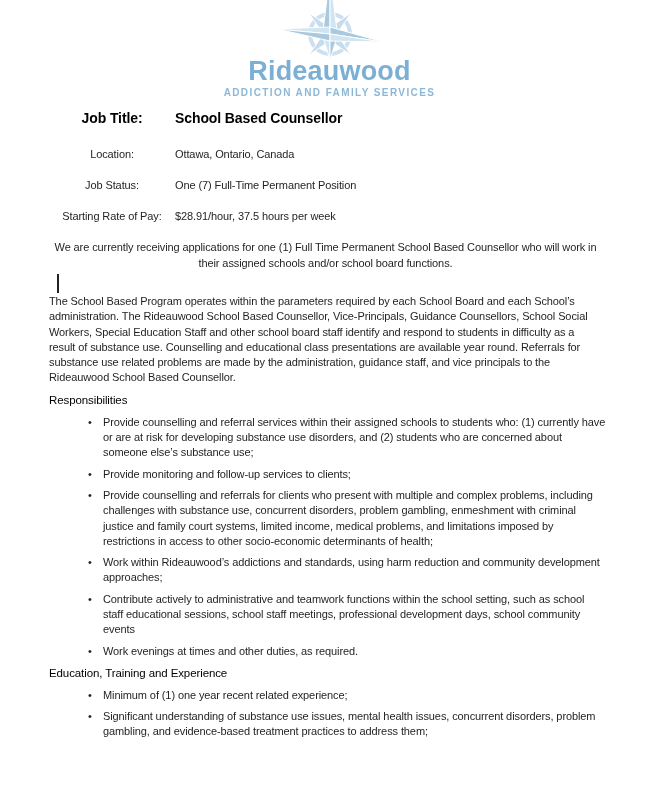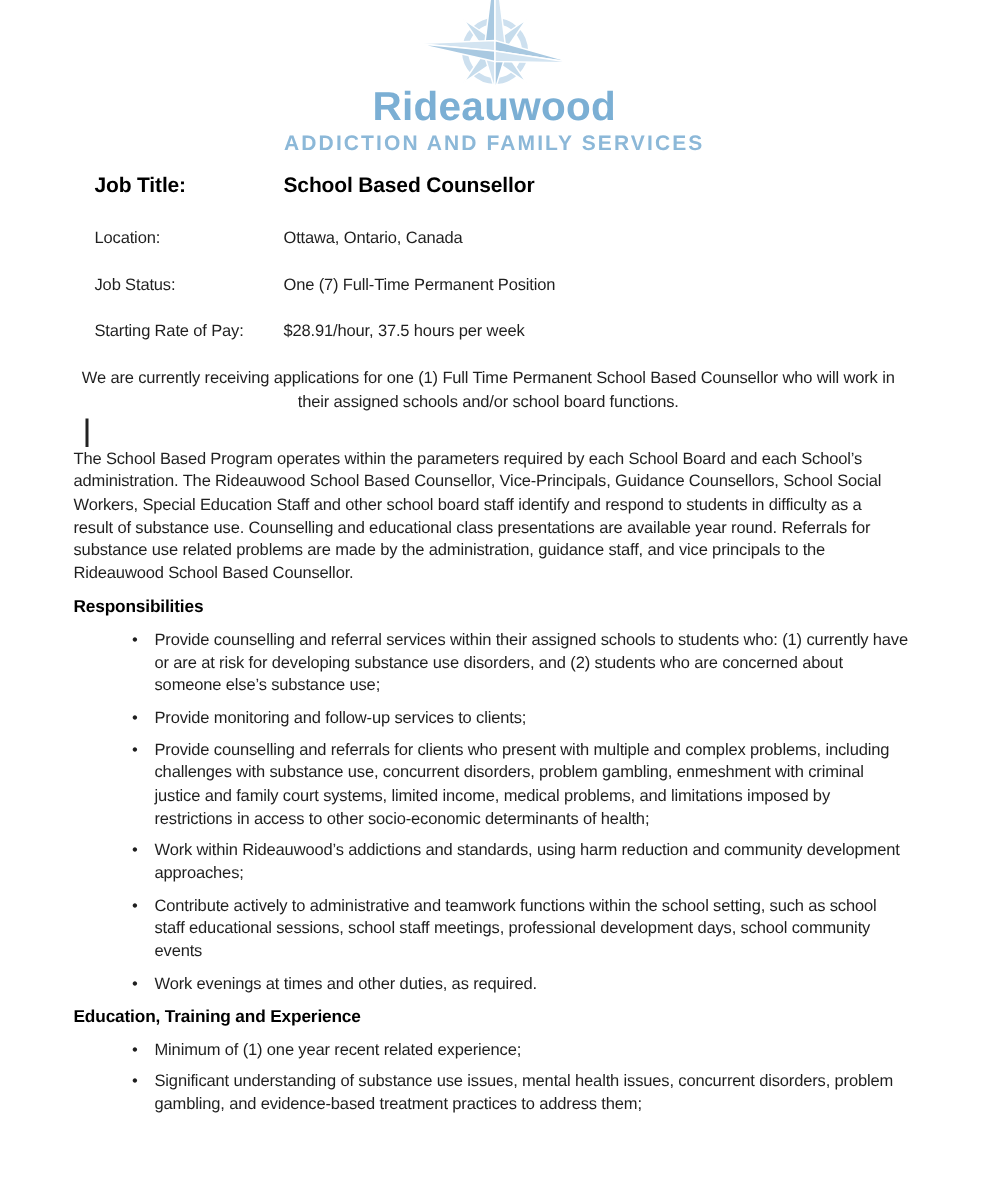--- a/index.html
+++ b/index.html
@@ -22,46 +22,46 @@
   .logo svg { display: block; margin: 0 auto; }
   .brand {
     font-size: 27px;
     font-weight: 700;
     color: #7bafd4;
     line-height: 1.05;
     margin-top: -5px;
     letter-spacing: 0.2px;
   }
   .tagline {
-    font-size: 14px;
+    font-size: 10px;
     font-weight: 700;
     color: #8cb8d8;
     letter-spacing: 1.4px;
     margin-top: 2px;
   }
 
   
-  .fields { margin-top: 12px; padding: 0 63px; }
+  .fields { margin-top: 12px; padding: 0 49px; text-align: center; }
   .field-row { display: flex; margin-bottom: 17px; line-height: 14px; }
   .field-label { width: 126px; flex-shrink: 0; }
   .field-row.title-row { font-size: 14px; font-weight: 700; color: #000; margin-bottom: 20px; line-height: 17px; }
 
   
   .bodytext { padding: 0 49px; }
   .bodytext p { margin: 0; line-height: 15.3px; max-width: 553px; }
   .p-intro { margin-top: 17px !important; text-align: center; }
   .text-cursor {
     width: 2px; height: 19px;
     background: #222;
     margin: 3px 0 1px 8px;
   }
 
   h3.doc-heading {
     font-size: 11.5px;
-    font-weight: 700;
+    font-weight: 400;
     color: #000;
     margin: 7px 0 0 0;
     line-height: 14px;
     letter-spacing: -0.1px;
   }
   .section { padding: 0 49px; }
   .section ul { list-style: none; margin: 8px 0 0 0; padding: 0; }
   .section li {
     position: relative;
     padding-left: 54px;

